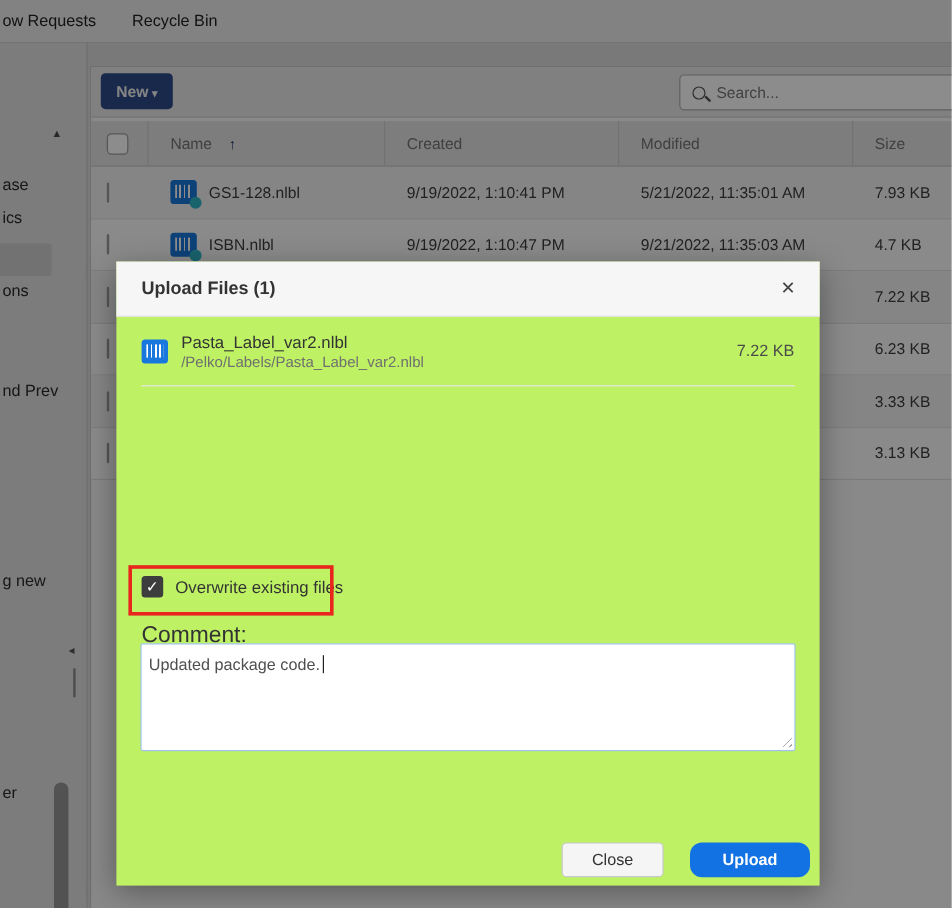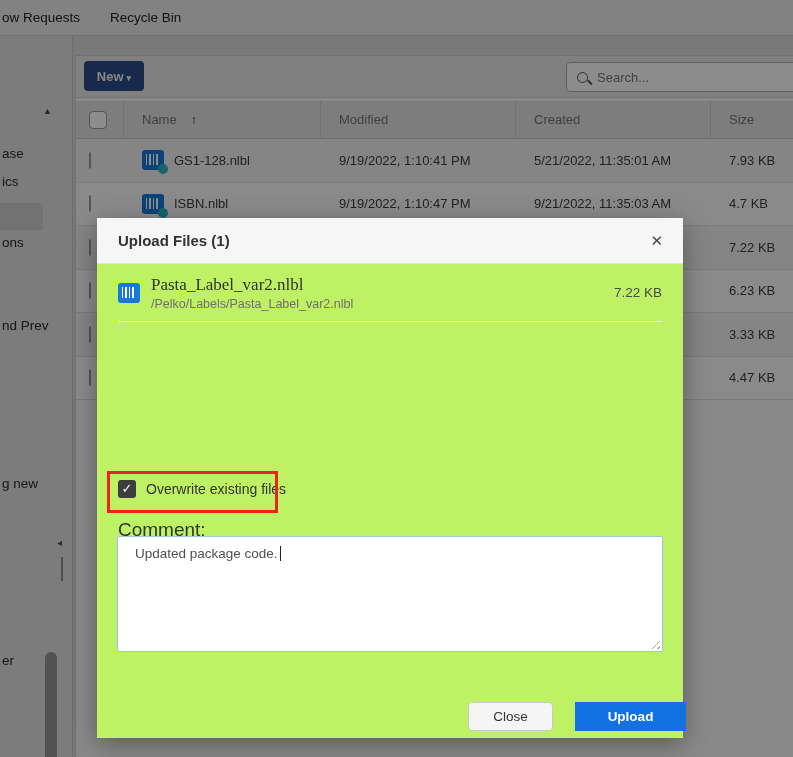--- a/index.html
+++ b/index.html
@@ -80,45 +80,45 @@
     background:#bef264; z-index:20; box-shadow:0 6px 24px rgba(0,0,0,0.35); }
   .m-head { position:absolute; left:0; top:0; right:0; height:46px;
     background:#f6f6f6; border-bottom:1px solid #e2e2e2; }
   .m-title { position:absolute; left:21px; top:0; line-height:46px;
     font-size:15px; font-weight:600; color:#333; }
   .m-close { position:absolute; right:20px; top:0; height:46px; line-height:46px;
     font-size:15px; color:#444; cursor:pointer; background:none; border:none; }
   .m-file { position:absolute; left:21px; right:21px; top:46px; height:58px;
     display:flex; align-items:center; border-bottom:1px solid #e8e8e8; }
   .m-file .meta { margin-left:11px; }
-  .m-file .fn { font-size:17px; color:#333;font-family:Liberation Serif, serif; }
+  .m-file .fn { font-size:14px; color:#333; }
   .m-file .fp { font-size:12.5px; color:#6f6f6f; margin-top:2px; }
   .m-file .fs { margin-left:auto; font-size:13.5px; color:#4a4a4a; }
 
   .ow-row { position:absolute; left:21px; top:262px; display:flex;
     align-items:center; gap:10px; cursor:pointer; }
   .cb-checked { width:18px; height:18px; background:#3d3d3d; border-radius:3px;
     color:#fff; font-size:13px; line-height:18px; text-align:center; flex:none; }
   .ow-label { font-size:14px; color:#333; }
 
   .cm-label { position:absolute; left:21px; top:301px; font-size:19px; color:#333; }
-  .cm-box { position:absolute; left:20px; top:318px; width:546px; height:116px;
+  .cm-box { position:absolute; left:20px; top:318px; width:546px; height:90px;
     border:1px solid #9fc4e6; border-radius:2px; background:#fff;
-    padding:9px 17px; font-size:13.5px; color:#4f4f4f; cursor:text; }
+    padding:9px 6px; font-size:13.5px; color:#4f4f4f; cursor:text; }
   .caret-bar { display:inline-block; width:1px; height:15px; background:#222;
     vertical-align:-3px; margin-left:2px; }
   .resize-h { position:absolute; right:2px; bottom:2px; width:10px; height:10px;
     background:repeating-linear-gradient(135deg,#a9a9a9 0 1px,transparent 1px 4px);
     clip-path:polygon(100% 0,100% 100%,0 100%); cursor:nwse-resize; }
 
   .btn-close { position:absolute; left:371px; top:484px; width:85px; height:29px;
     background:#f5f5f5; border:1px solid #c8c8c8; border-radius:4px;
     font-size:13.5px; color:#333; cursor:pointer; }
-  .btn-upload { position:absolute; left:478px; top:484px; width:111px; height:29px;
-    background:#1272e4; border:none; border-radius:0;
+  .btn-upload { position:absolute; left:478px; top:484px; width:100px; height:29px;
+    background:#1272e4; border:none; border-radius:10px;
     font-size:13.5px; font-weight:600; color:#fff; cursor:pointer; }
 
   
   #red-box { position:absolute; left:107px; top:471px; width:171px; height:42px;
     border:3px solid #e8261d; z-index:30; pointer-events:none; }
 </style>
 </head>
 <body>
 
 <div id="base">
@@ -149,22 +149,22 @@
         <span class="mag"></span>
         <input placeholder="Search..." style="">
       </div>
     </div>
 
     <div class="thead">
       <div class="hc c0" style="padding-left:0">
           <span class="cb" style="margin-left:13px;margin-top:10px;display:block"></span>
         </div>
       <div class="hc c1"><span>Name</span><span class="sort-ic">↑</span></div>
+      <div class="hc c2">Created</div>
       <div class="hc c3">Modified</div>
-      <div class="hc c2">Created</div>
       <div class="hc c4">Size</div>
     </div>
 
     <div class="tbody">
       <div class="trow">
         <div class="c0"><span class="cb"></span></div>
         <div class="c1 namecell cell-pad">
             <span class="bc-icon">
               <span class="bars"></span>
               <span class="dot"></span>
@@ -207,21 +207,21 @@
         <div class="c1 cell-pad"></div>
         <div class="c2 cell-pad"></div>
         <div class="c3 cell-pad"></div>
         <div class="c4 cell-pad">3.33 KB</div>
       </div>
       <div class="trow">
         <div class="c0"><span class="cb"></span></div>
         <div class="c1 cell-pad"></div>
         <div class="c2 cell-pad"></div>
         <div class="c3 cell-pad"></div>
-        <div class="c4 cell-pad">4.47 KB</div>
+        <div class="c4 cell-pad">3.13 KB</div>
       </div>
     </div>
   </div>
 </div>
 
 <div id="overlay"></div>
 
 <div id="modal">
   <div class="m-head">
     <span class="m-title">Upload Files (1)</span>

